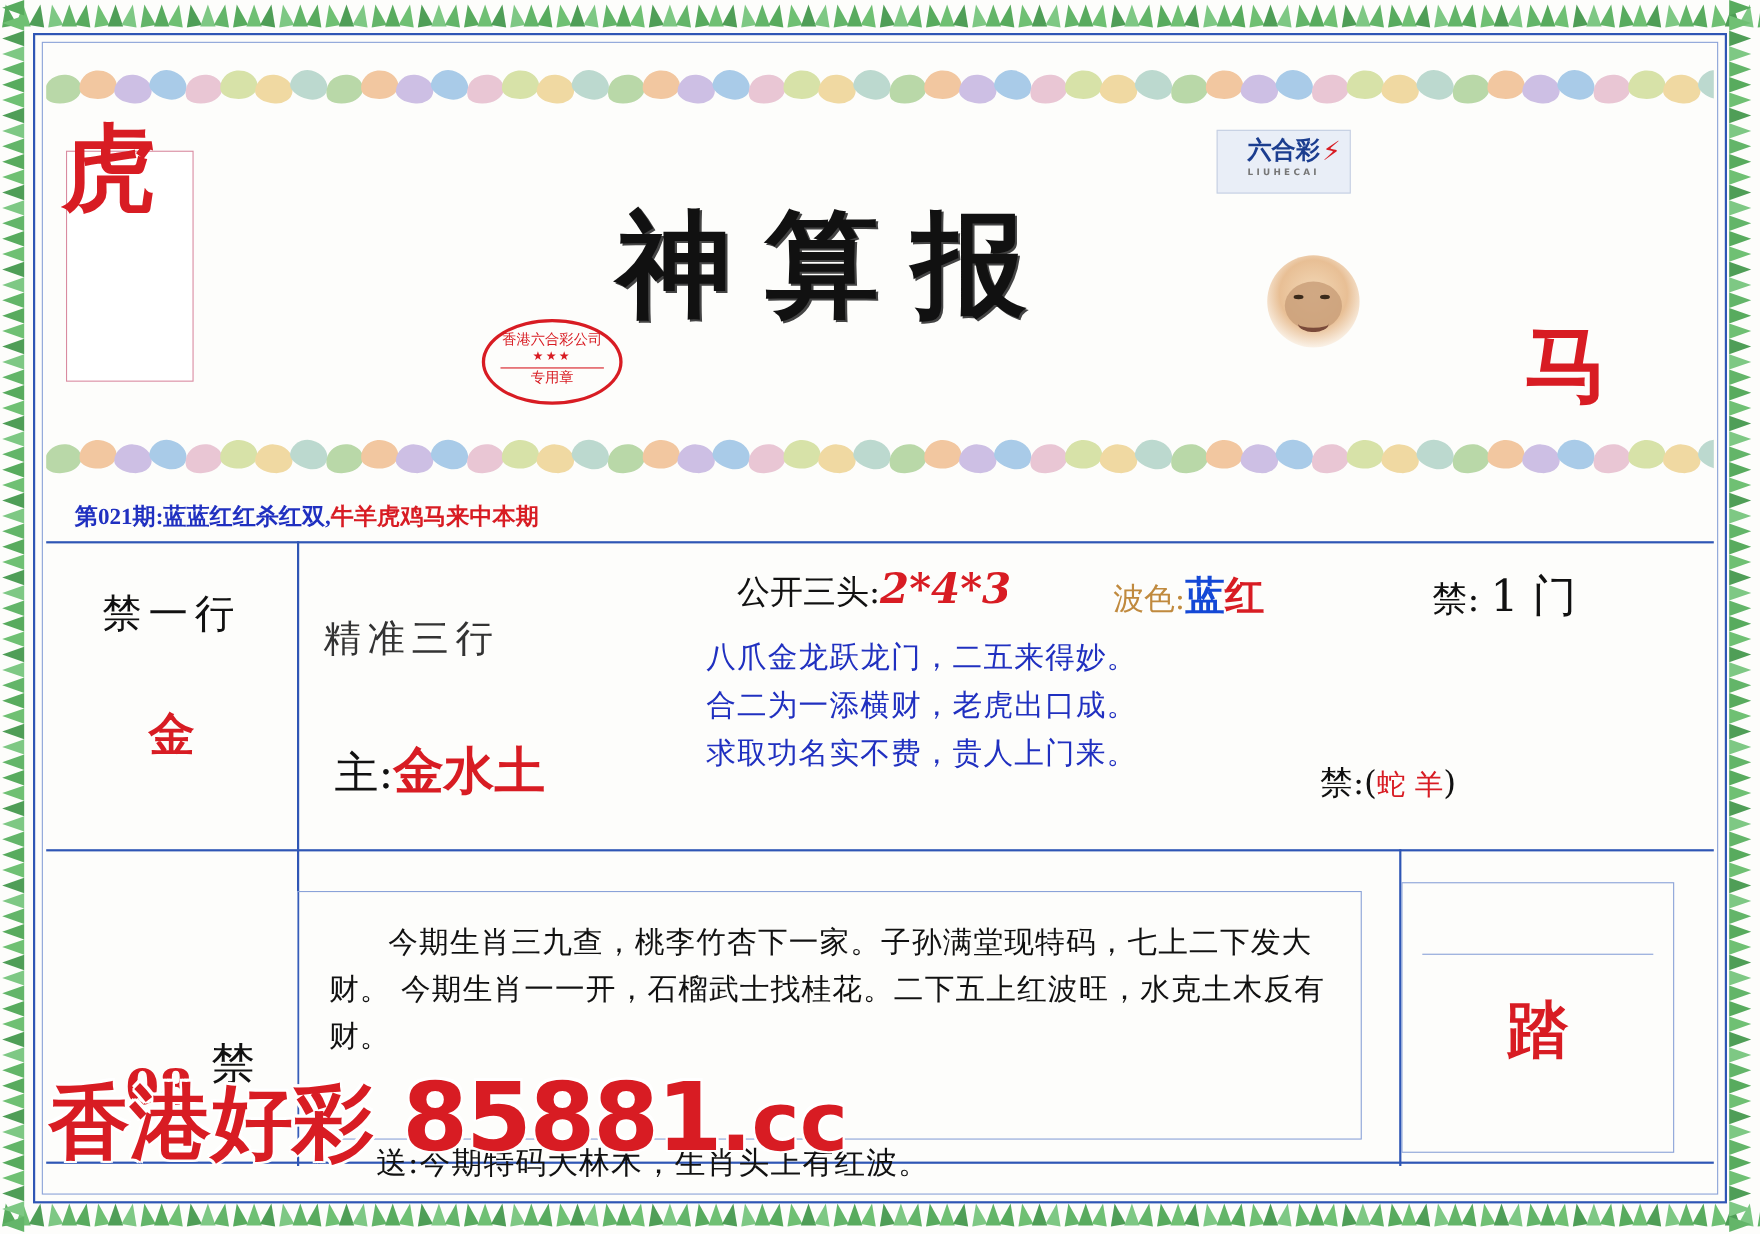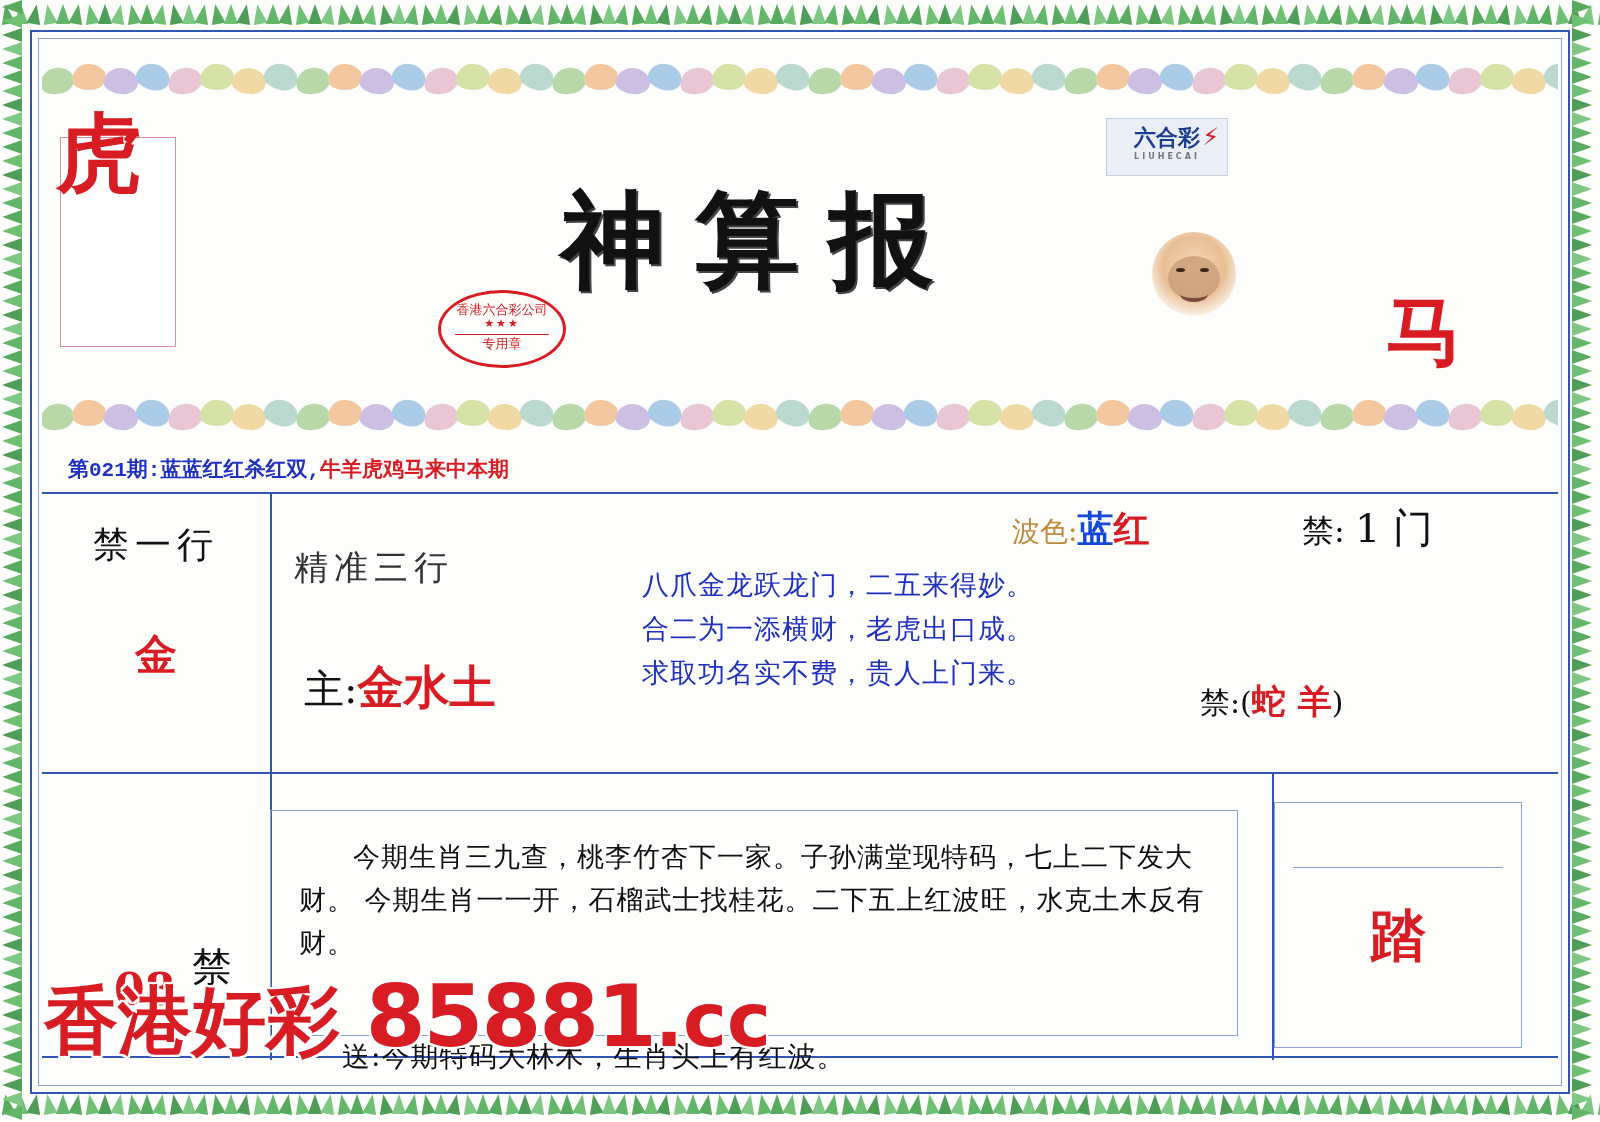--- a/index.html
+++ b/index.html
@@ -239,21 +239,21 @@
     width: 28px;
     height: 12px;
     border-bottom: 4px solid #7a4a3a;
     border-radius: 0 0 50% 50%;
   }
 
   
   .predline {
     position: absolute;
     top: 455px;
-    font-family: Liberation Mono, monospace;
+    font-family: Liberation Serif, serif;
     font-size: 21px;
     font-weight: bold;
     color: #2030c0;
     white-space: nowrap;
   }
   .predline.left { left: 68px; }
   .predline.right { left: 790px; }
   .predline .red { color: #d81c23; }
 
   .div-h {
@@ -264,21 +264,21 @@
   .div-v {
     position: absolute;
     background: #2f56b5;
     width: 2px;
   }
 
   
   .mid {
     position: absolute;
     left: 42px;
-    top: 487px;
+    top: 500px;
     width: 1516px;
     height: 270px;
   }
   .cell-jinyihang {
     position: absolute;
     left: 0;
     top: 0;
     width: 228px;
     height: 270px;
   }
@@ -367,22 +367,22 @@
   .jin-pair {
     position: absolute;
     left: 1158px;
     top: 192px;
     font-family: "DejaVu Serif", "Liberation Serif", serif;
     font-size: 30px;
     color: #111;
   }
   .jin-pair .pair {
     color: #d81c23;
-    font-size: 34px;
-    font-weight: bold;
+    font-size: 26px;
+    font-weight: normal;
   }
 
   
   .bottom {
     position: absolute;
     left: 42px;
     top: 790px;
     width: 1516px;
     height: 268px;
   }
@@ -940,20 +940,23 @@
     <div class="cell-jinyihang">
       <div class="jy-title">禁一行</div>
       <div class="jy-value">金</div>
     </div>
 
     <div class="jz-title">精准三行</div>
     <div class="jz-main">
       <span>主:</span><span class="val">金水土</span>
     </div>
 
+    <div class="open3">
+      <span>公开三头:</span><span class="val">2*4*3</span>
+    </div>
 
     <div class="boses">
       <span>波色:</span><span class="blue">蓝</span><span class="red">红</span>
     </div>
 
     <div class="jin-men">
       <span>禁:</span>
       <span class="num">1 门</span>
     </div>
 

